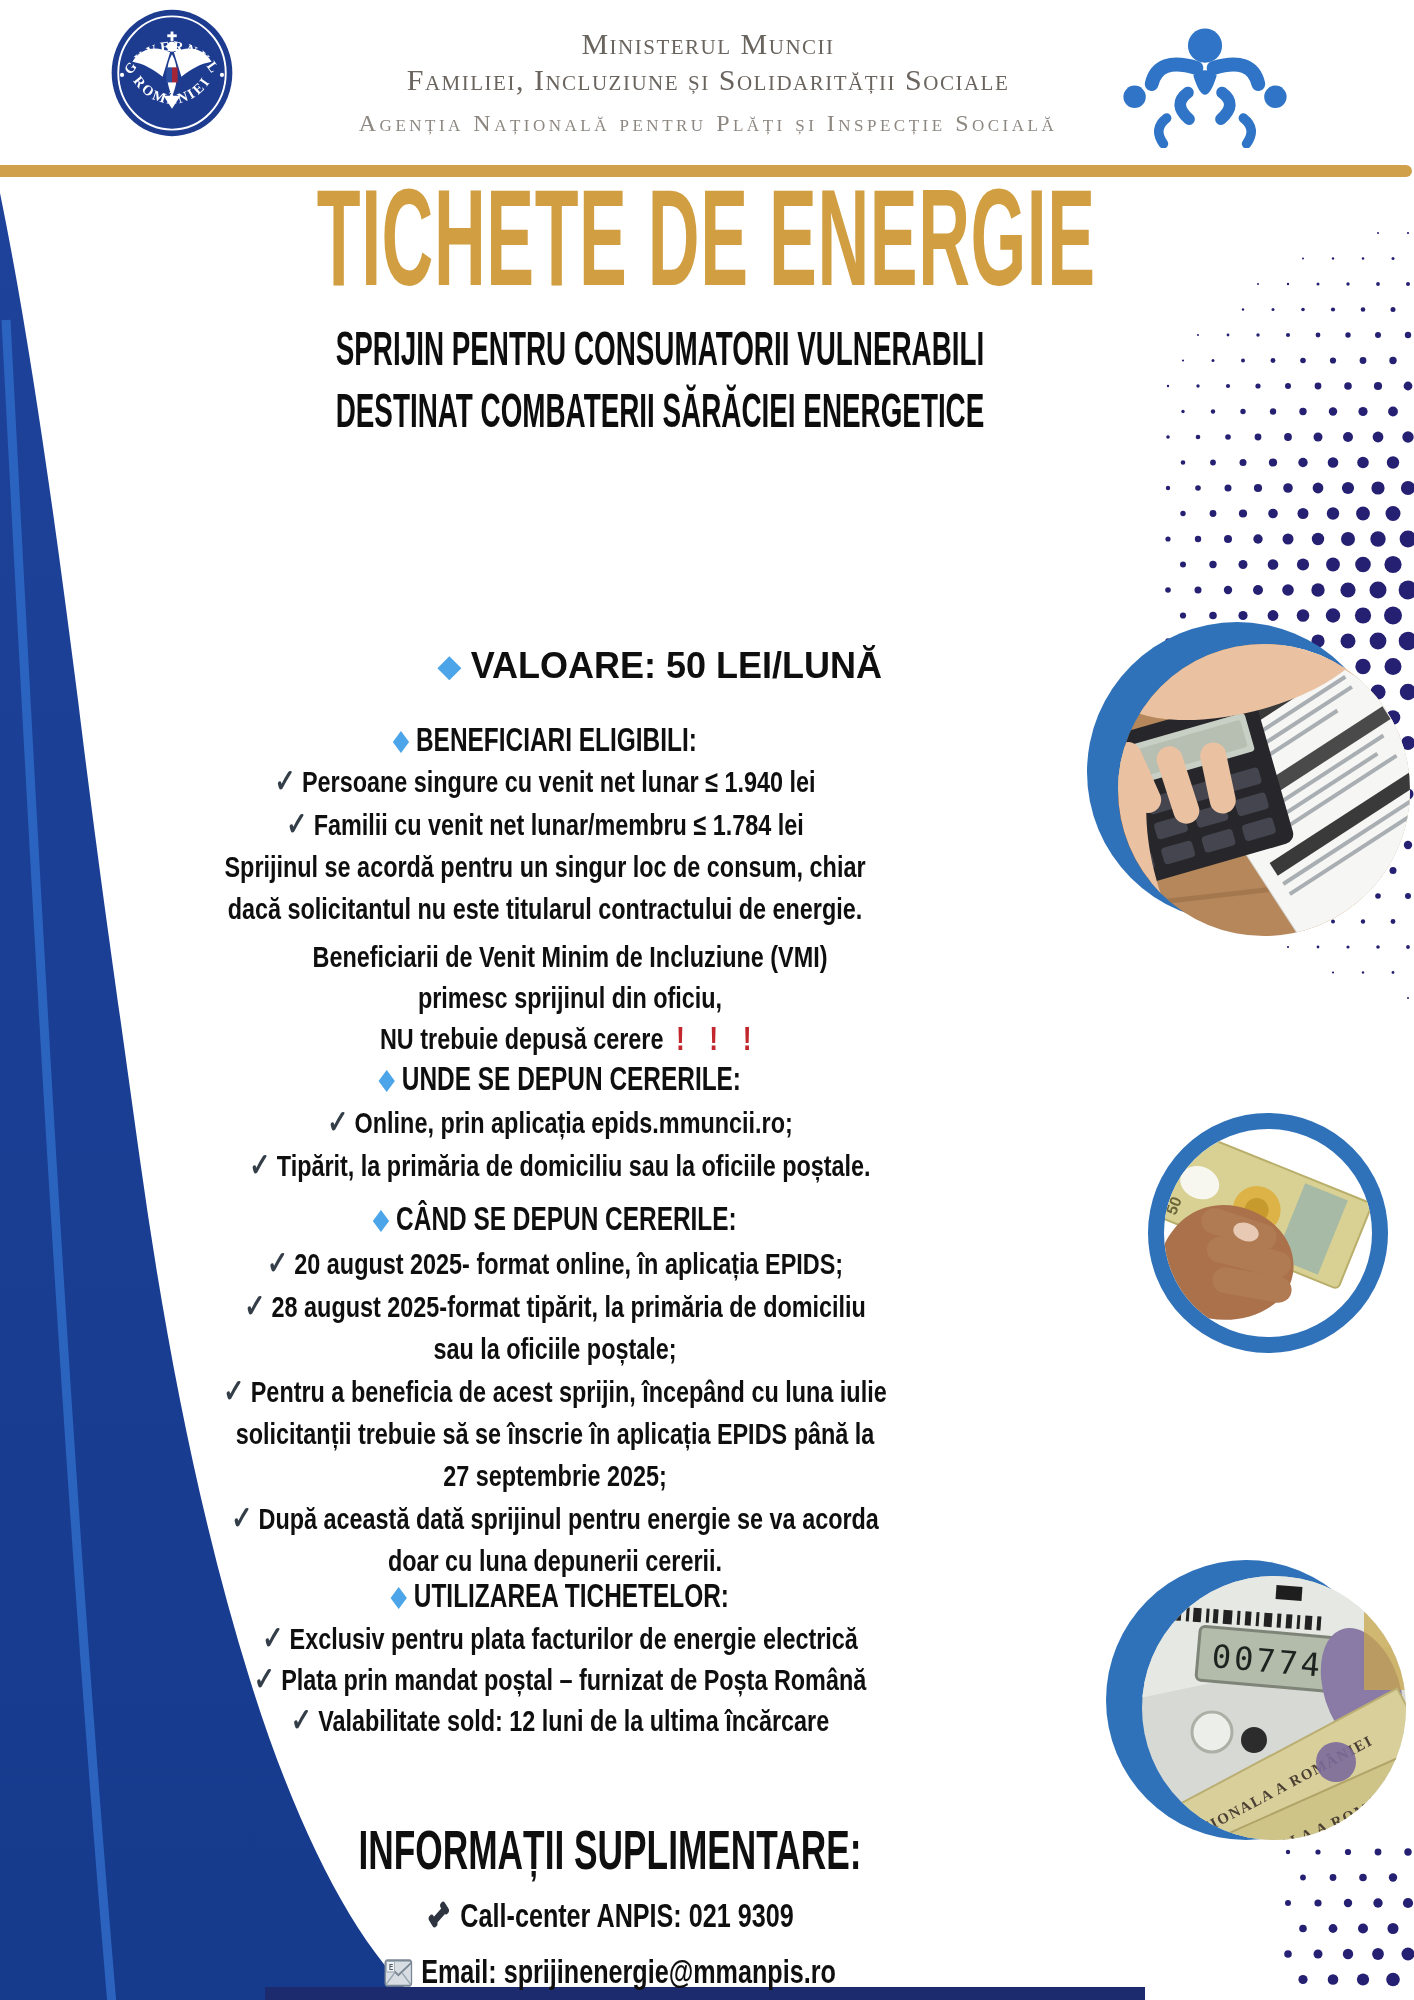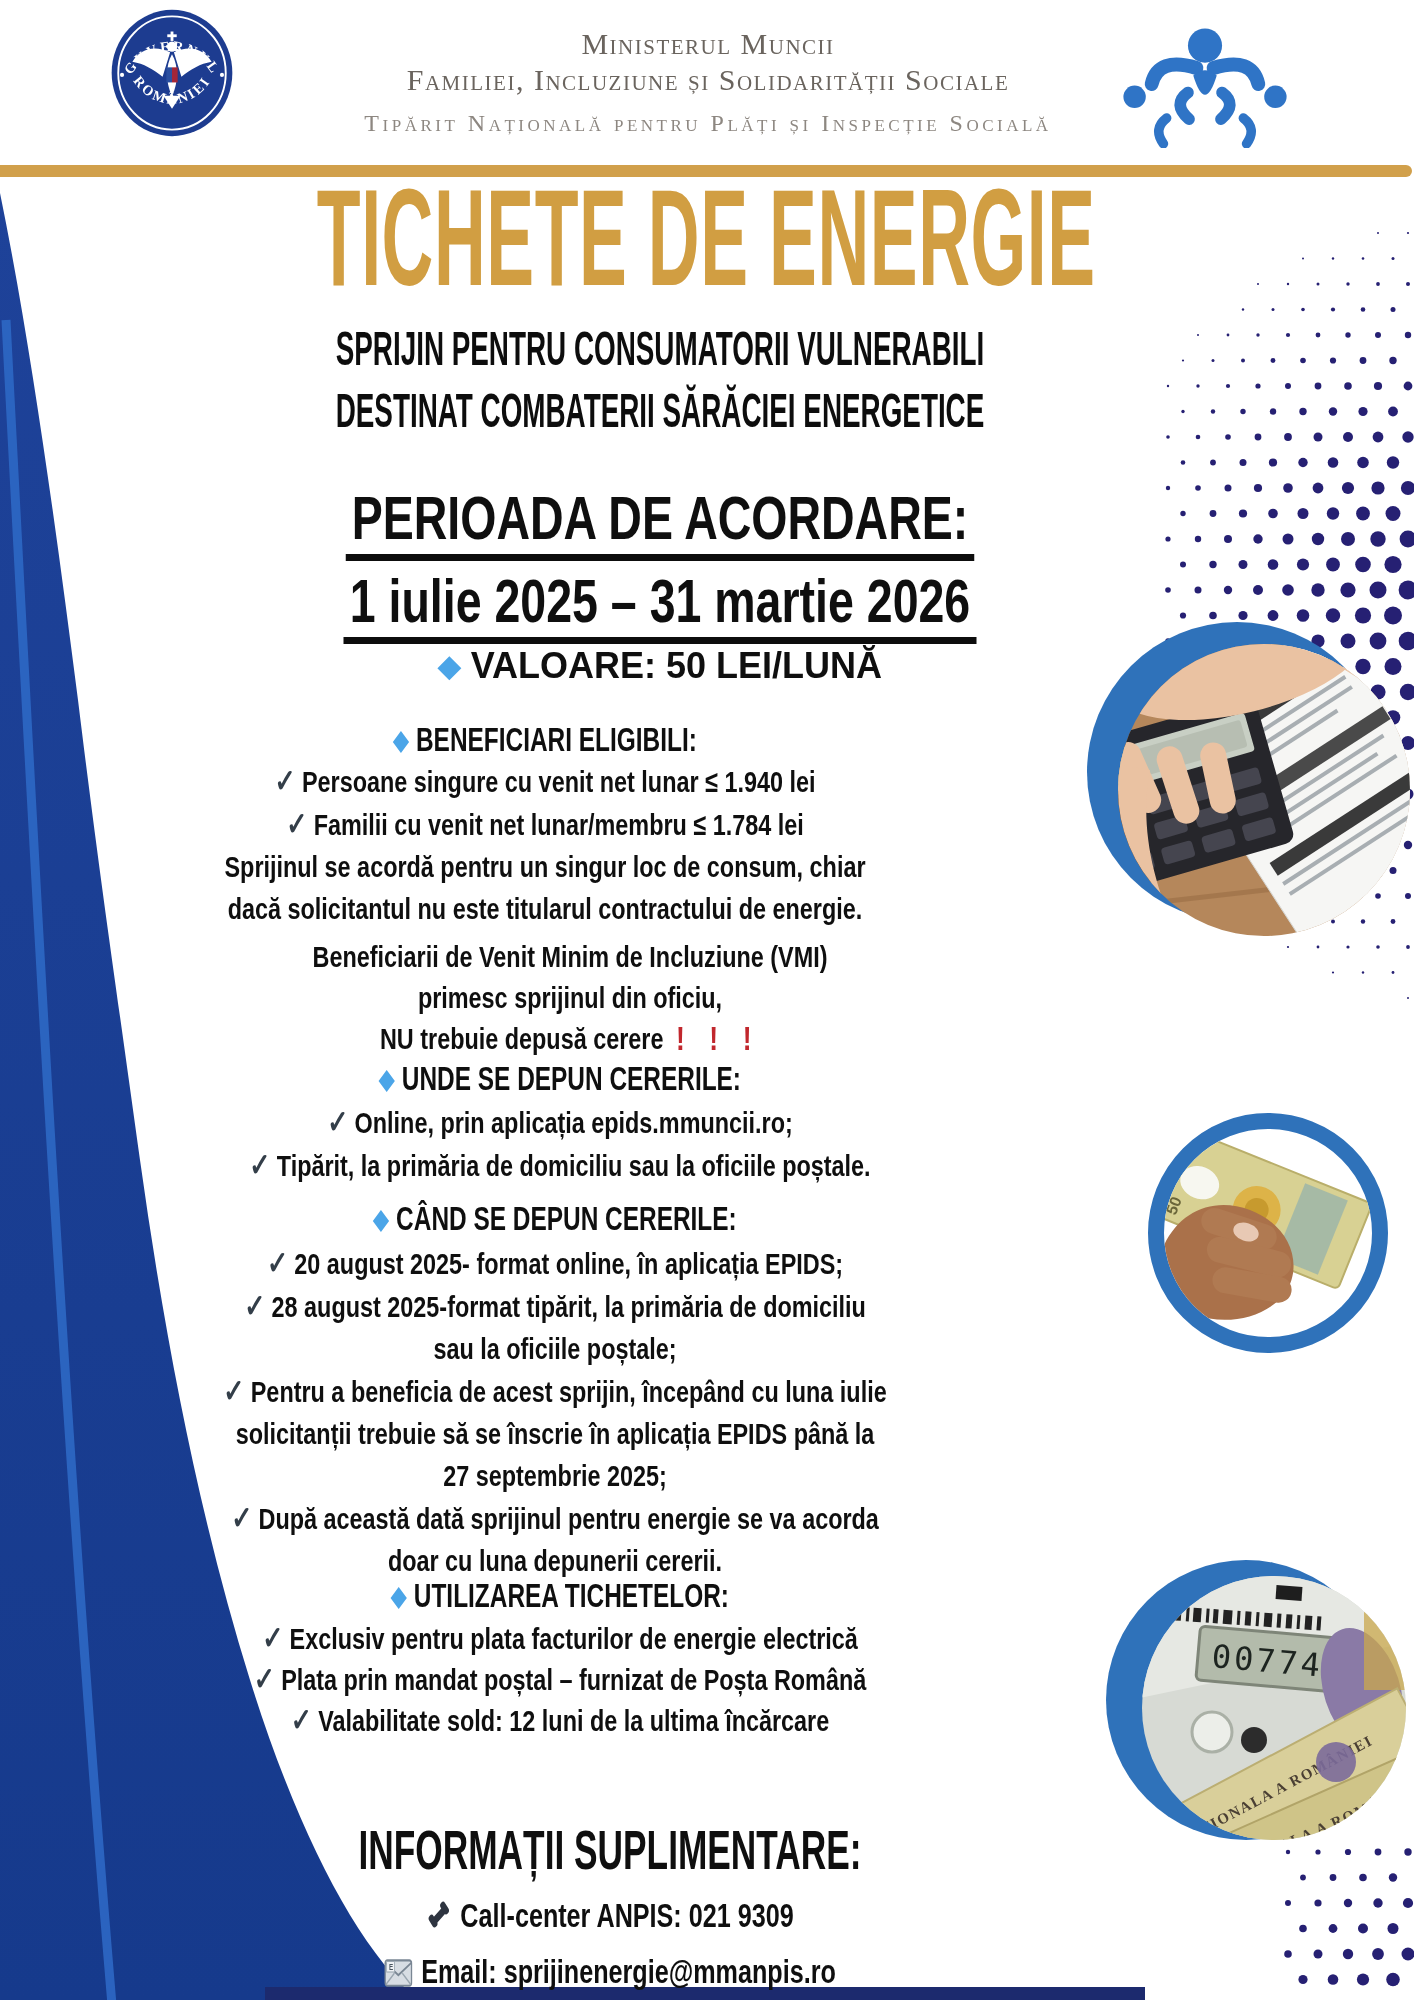--- a/index.html
+++ b/index.html
@@ -372,21 +372,21 @@
       </g>
       <g>
         <rect x="-6" y="-6" width="6" height="16" fill="#2b4fa0"></rect>
         <rect x="0" y="-6" width="6" height="16" fill="#a32638"></rect>
       </g>
     </svg>
 
     <div class="ministry">
       <div class="l1">Ministerul Muncii</div>
       <div class="l2">Familiei, Incluziune și Solidarității Sociale</div>
-      <div class="agency">Tipărit Națională pentru Plăți și Inspecție Socială</div>
+      <div class="agency">Agenția Națională pentru Plăți și Inspecție Socială</div>
     </div>
 
     <svg class="anpis-svg" viewBox="-85 -60 170 120">
       <g stroke="#2f74c6" fill="none" stroke-linecap="round">
         <path d="M -50,0 Q -44,-26 -8,-15" stroke-width="13"></path>
         <path d="M 50,0 Q 44,-26 8,-15" stroke-width="13"></path>
         <path d="M -16,8 Q -31,19 -15,33" stroke-width="11"></path>
         <path d="M 16,8 Q 31,19 15,33" stroke-width="11"></path>
         <path d="M -36,32 Q -49,42 -39,56" stroke-width="9"></path>
         <path d="M 36,32 Q 49,42 39,56" stroke-width="9"></path>
@@ -401,24 +401,20 @@
   </div>
 
   <div class="blk title-blk">
     <div class="title">TICHETE DE ENERGIE</div>
   </div>
   <div class="blk subtitle-blk">
     <div class="subtitle">SPRIJIN PENTRU CONSUMATORII VULNERABILI</div>
     <div class="subtitle">DESTINAT COMBATERII SĂRĂCIEI ENERGETICE</div>
   </div>
 
-  <div class="blk period-blk">
-    <div class="period-h"><span class="u">PERIOADA DE ACORDARE:</span></div>
-    <div class="period-r"><span class="u">1 iulie 2025 – 31 martie 2026</span></div>
-  </div>
 
   <div class="blk valoare-blk">
     <span class="diamond">◆</span><span>VALOARE: 50 LEI/LUNĂ</span>
   </div>
 
   <div class="blk benef-blk">
     <div class="hd"><span class="diamond">◆</span><span>BENEFICIARI ELIGIBILI:</span></div>
     <div class="ln cond"><span class="check">✓</span><span>Persoane singure cu venit net lunar ≤ 1.940 lei</span></div>
     <div class="ln cond"><span class="check">✓</span><span>Familii cu venit net lunar/membru ≤ 1.784 lei</span></div>
     <div class="ln cond">Sprijinul se acordă pentru un singur loc de consum, chiar</div>

